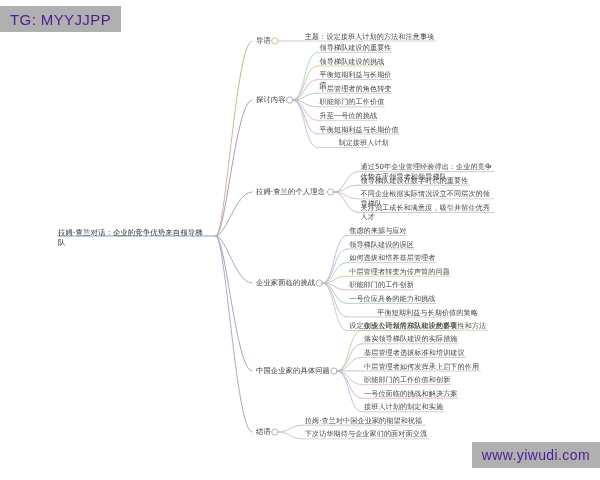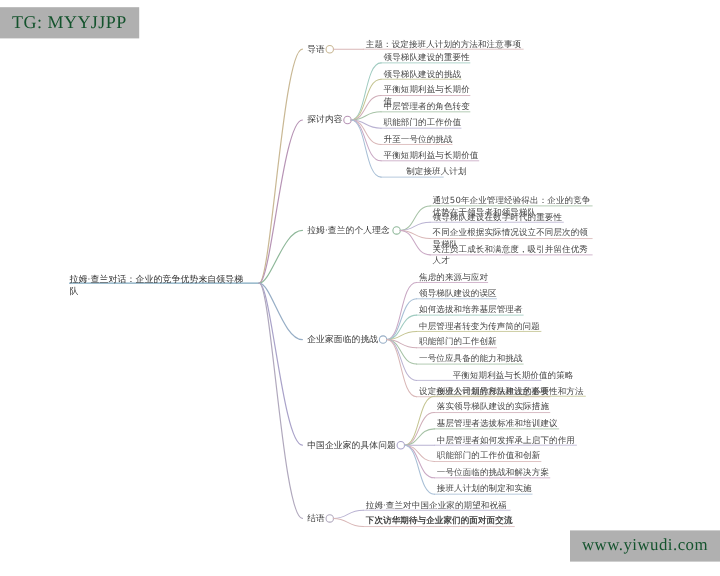--- a/index.html
+++ b/index.html
@@ -29,22 +29,22 @@
     color:#2f2f2f;
     width:152px;
     white-space:normal;
   }
   .branch-label{font-size:7.3px;color:#383838;}
   .leaf-label{font-size:7.1px;color:#444;}
 
   .watermark{
     position:absolute;
     background:#b0b0b0;
-    color:#14532d;
-    font-family:Liberation Serif, serif;
+    color:#4c1d95;
+    font-family:Liberation Sans, sans-serif;
     display:flex;align-items:center;
     letter-spacing:0.4px;
   }
   #wm-top{left:0;top:6px;height:26px;padding:0 10px;font-size:15px;}
   #wm-bottom{right:0;bottom:12px;height:26px;padding:0 10px;font-size:14px;}
 </style>
 </head>
 <body>
 
 <div id="canvas">
@@ -155,19 +155,19 @@
       <div class="node-label branch-label" style="left: 256px; top: 366px;">中国企业家的具体问题</div>
       <div class="node-label leaf-label wrap" style="left: 364px; top: 320.7px; width: 129.8px;">创业公司领导梯队建设的必要性和方法</div>
       <div class="node-label leaf-label wrap" style="left: 364px; top: 334.3px; width: 100.2px;">落实领导梯队建设的实际措施</div>
       <div class="node-label leaf-label wrap" style="left: 364px; top: 347.9px; width: 107.6px;">基层管理者选拔标准和培训建议</div>
       <div class="node-label leaf-label wrap" style="left: 364px; top: 361.5px; width: 122.4px;">中层管理者如何发挥承上启下的作用</div>
       <div class="node-label leaf-label wrap" style="left: 364px; top: 375.1px; width: 92.8px;">职能部门的工作价值和创新</div>
       <div class="node-label leaf-label wrap" style="left: 364px; top: 388.7px; width: 100.2px;">一号位面临的挑战和解决方案</div>
       <div class="node-label leaf-label wrap" style="left: 364px; top: 402.3px; width: 85.4px;">接班人计划的制定和实施</div>
       <div class="node-label branch-label" style="left: 256px; top: 427px;">结语</div>
       <div class="node-label leaf-label wrap" style="left: 304.8px; top: 415.7px; width: 126.3px;">拉姆·查兰对中国企业家的期望和祝福</div>
-      <div class="node-label leaf-label wrap" style="left: 304.8px; top: 429.3px; width: 129.8px; font-weight: bold;">下次访华期待与企业家们的面对面交流</div>
+      <div class="node-label leaf-label wrap" style="left: 304.8px; top: 429.3px; width: 129.8px;">下次访华期待与企业家们的面对面交流</div>
     </div>
 
   <div class="watermark" id="wm-top">TG: MYYJJPP</div>
 
   <div class="watermark" id="wm-bottom">www.yiwudi.com</div>
 </div>
 
 </body></html>

